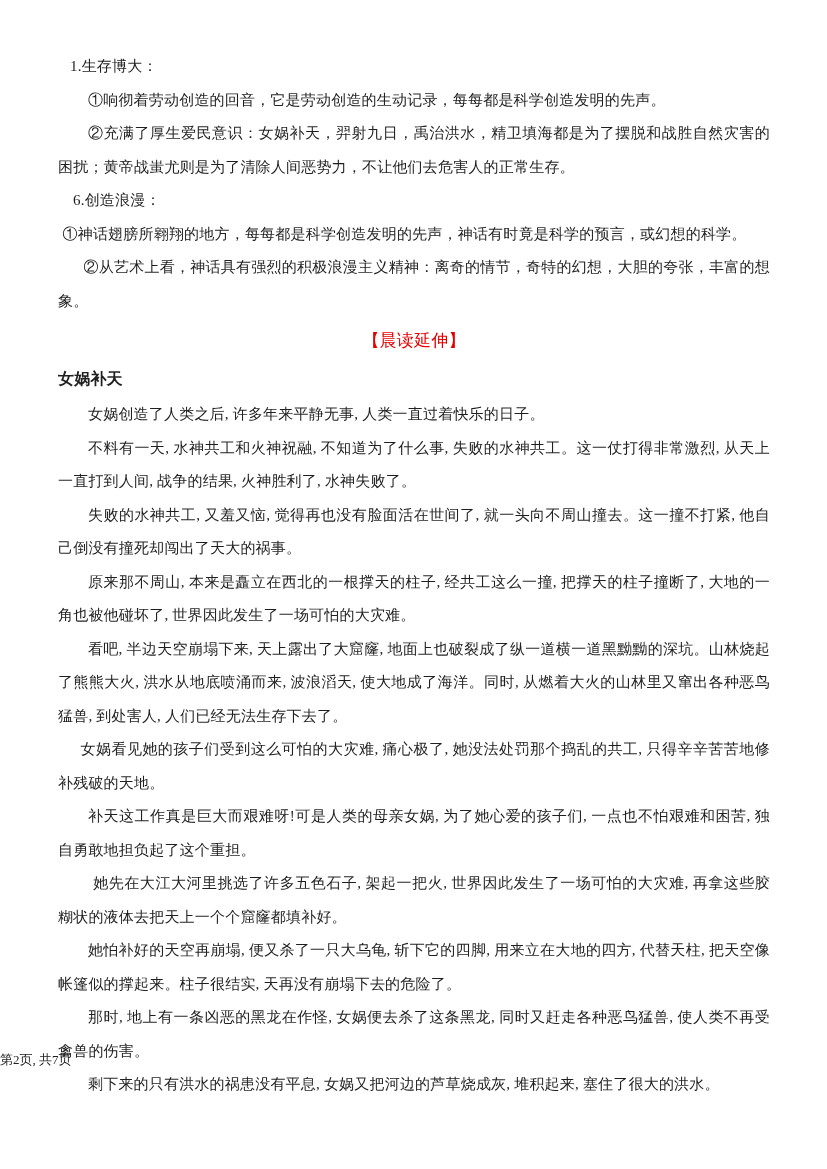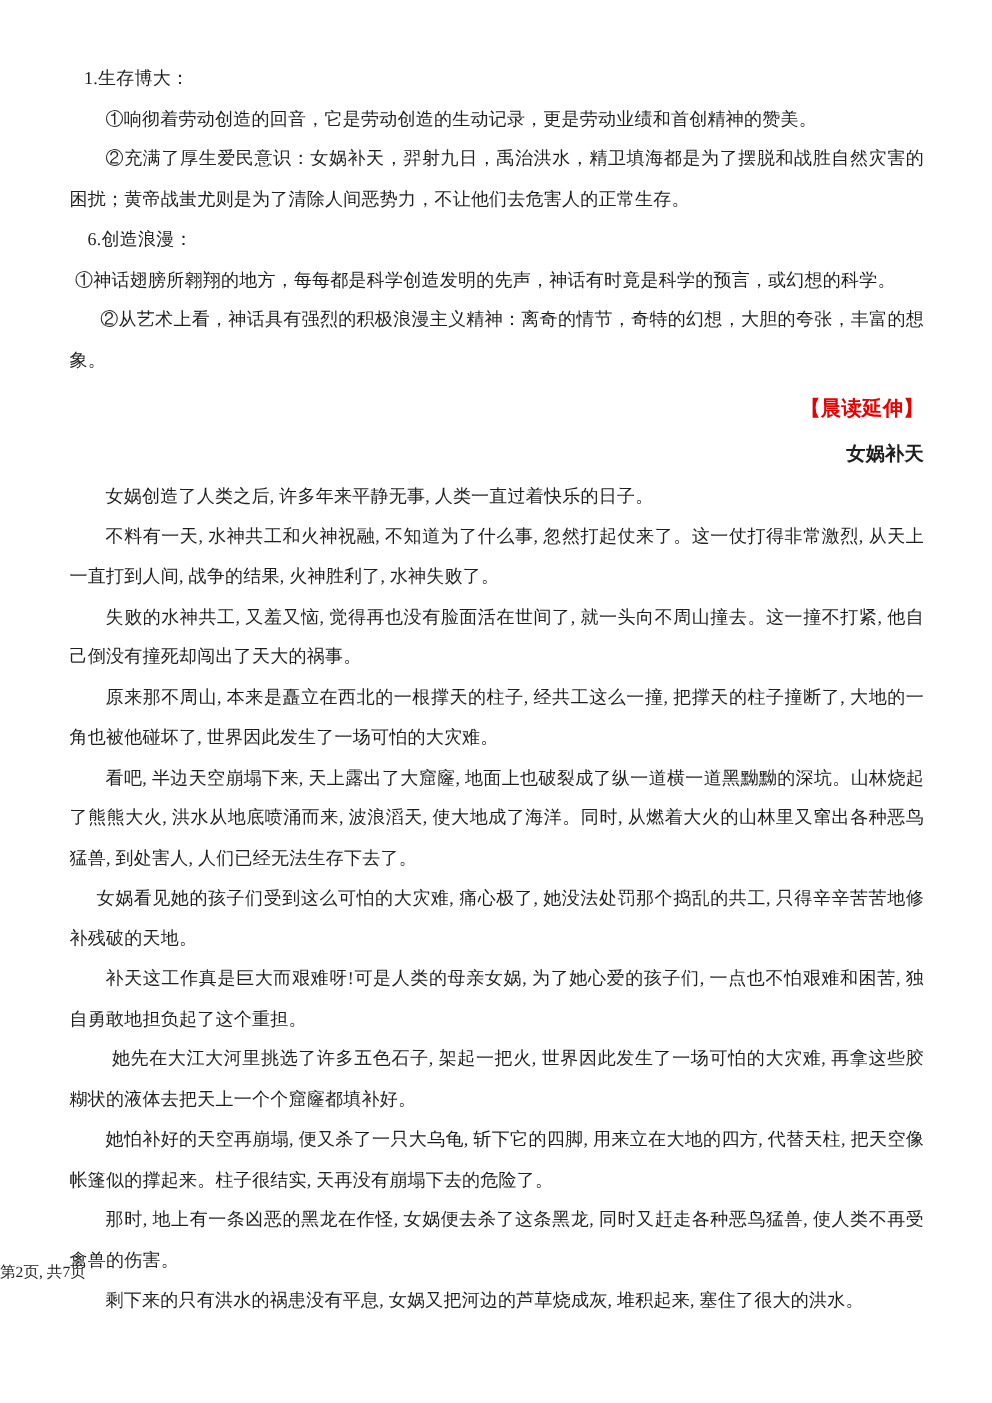--- a/index.html
+++ b/index.html
@@ -38,64 +38,64 @@
   .ind10 { text-indent: 1.0em; }
   .ind03 { text-indent: 0.3em; }
   .ind15 { text-indent: 1.5em; }
   .ind17 { text-indent: 1.7em; }
   .ind20 { text-indent: 2em; }
   .ind23 { text-indent: 2.35em; }
   .red-heading {
     margin: 3px 0 0 0;
     font-size: 17px;
     line-height: 39px;
-    font-weight: bold;
+    font-weight: normal;
     color: #e60000;
-    text-align: right;
+    text-align: center;
     text-indent: 0;
   }
   .article-title {
     margin: 0;
     font-size: 16px;
     line-height: 38px;
     font-weight: bold;
-    text-align: right;
+    text-align: left;
     text-indent: 0;
   }
   .footer {
     position: absolute;
     bottom: 24px;
     left: 0;
     right: 0;
     text-align: left;
     font-size: 13px;
     line-height: 16px;
     color: #1f1f1f;
   }
 </style>
 </head>
 <body>
 
 <div class="page">
   <div class="content">
 
     <p class="ind08">1.生存博大：</p>
-    <p class="ind20">①响彻着劳动创造的回音，它是劳动创造的生动记录，更是劳动业绩和首创精神的赞美。</p>
+    <p class="ind20">①响彻着劳动创造的回音，它是劳动创造的生动记录，每每都是科学创造发明的先声。</p>
     <p class="ind20">②充满了厚生爱民意识：女娲补天，羿射九日，禹治洪水，精卫填海都是为了摆脱和战胜自然灾害的困扰；黄帝战蚩尤则是为了清除人间恶势力，不让他们去危害人的正常生存。</p>
 
     <p class="ind10">6.创造浪漫：</p>
     <p class="ind03">①神话翅膀所翱翔的地方，每每都是科学创造发明的先声，神话有时竟是科学的预言，或幻想的科学。</p>
     <p class="ind17">②从艺术上看，神话具有强烈的积极浪漫主义精神：离奇的情节，奇特的幻想，大胆的夸张，丰富的想象。</p>
 
     <p class="red-heading">【晨读延伸】</p>
 
     <p class="article-title">女娲补天</p>
 
     <p class="ind20">女娲创造了人类之后, 许多年来平静无事, 人类一直过着快乐的日子。</p>
-    <p class="ind20">不料有一天, 水神共工和火神祝融, 不知道为了什么事, 忽然打起仗来了。这一仗打得非常激烈, 从天上一直打到人间, 战争的结果, 火神胜利了, 水神失败了。</p>
+    <p class="ind20">不料有一天, 水神共工和火神祝融, 不知道为了什么事, 失败的水神共工。这一仗打得非常激烈, 从天上一直打到人间, 战争的结果, 火神胜利了, 水神失败了。</p>
     <p class="ind20">失败的水神共工, 又羞又恼, 觉得再也没有脸面活在世间了, 就一头向不周山撞去。这一撞不打紧, 他自己倒没有撞死却闯出了天大的祸事。</p>
     <p class="ind20">原来那不周山, 本来是矗立在西北的一根撑天的柱子, 经共工这么一撞, 把撑天的柱子撞断了, 大地的一角也被他碰坏了, 世界因此发生了一场可怕的大灾难。</p>
     <p class="ind20">看吧, 半边天空崩塌下来, 天上露出了大窟窿, 地面上也破裂成了纵一道横一道黑黝黝的深坑。山林烧起了熊熊大火, 洪水从地底喷涌而来, 波浪滔天, 使大地成了海洋。同时, 从燃着大火的山林里又窜出各种恶鸟猛兽, 到处害人, 人们已经无法生存下去了。</p>
     <p class="ind15">女娲看见她的孩子们受到这么可怕的大灾难, 痛心极了, 她没法处罚那个捣乱的共工, 只得辛辛苦苦地修补残破的天地。</p>
     <p class="ind20">补天这工作真是巨大而艰难呀!可是人类的母亲女娲, 为了她心爱的孩子们, 一点也不怕艰难和困苦, 独自勇敢地担负起了这个重担。</p>
     <p class="ind23">她先在大江大河里挑选了许多五色石子, 架起一把火, 世界因此发生了一场可怕的大灾难, 再拿这些胶糊状的液体去把天上一个个窟窿都填补好。</p>
     <p class="ind20">她怕补好的天空再崩塌, 便又杀了一只大乌龟, 斩下它的四脚, 用来立在大地的四方, 代替天柱, 把天空像帐篷似的撑起来。柱子很结实, 天再没有崩塌下去的危险了。</p>
     <p class="ind20">那时, 地上有一条凶恶的黑龙在作怪, 女娲便去杀了这条黑龙, 同时又赶走各种恶鸟猛兽, 使人类不再受禽兽的伤害。</p>
     <p class="ind20">剩下来的只有洪水的祸患没有平息, 女娲又把河边的芦草烧成灰, 堆积起来, 塞住了很大的洪水。</p>
 

